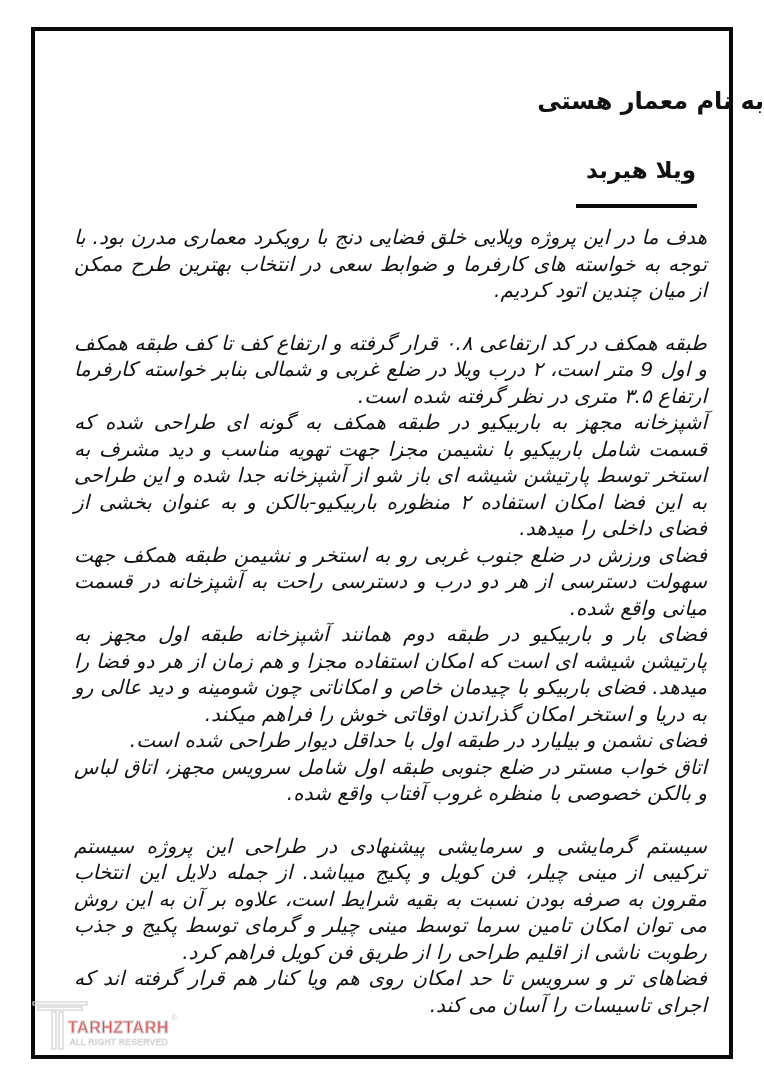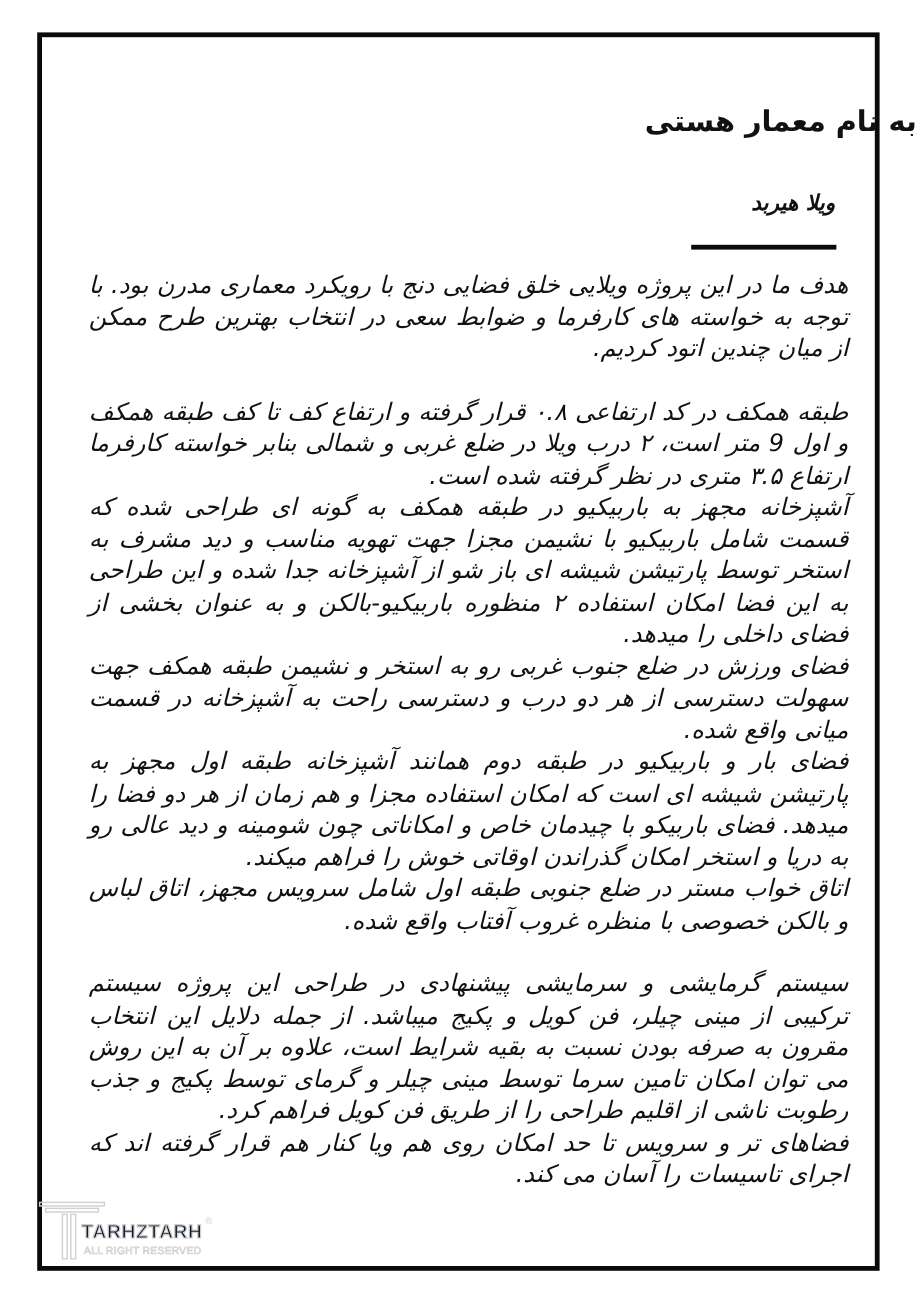--- a/index.html
+++ b/index.html
@@ -32,24 +32,23 @@
     direction: rtl;
     font-size: 24px;
     font-weight: bold;
     line-height: 34px;
   }
   .doc-subtitle {
     position: absolute;
     top: 154px;
     right: 68px;
     direction: rtl;
-    font-size: 18px;
+    font-size: 23px;
     font-weight: bold;
     line-height: 32px;
-    font-style: italic;
   }
   .subtitle-rule {
     position: absolute;
     top: 204px;
     left: 576px;
     width: 121px;
     height: 4px;
     background: #0a0a0a;
   }
   .body-text {
@@ -90,21 +89,21 @@
     width: 58px;
     height: 50px;
   }
   .wm-brand {
     position: absolute;
     left: 36px;
     top: 19px;
     font-size: 16px;
     font-weight: bold;
     letter-spacing: 0.5px;
-    color: #0f172a;
+    color: #ef4444;
     -webkit-text-stroke: 1px #cfcfcf;
   }
   .wm-sub {
     position: absolute;
     left: 38px;
     top: 37px;
     font-size: 8.5px;
     letter-spacing: 0.3px;
     color: #ffffff;
     -webkit-text-stroke: 0.6px #cfcfcf;
@@ -130,20 +129,21 @@
 
 <div class="body-text">
   <p class="para">هدف ما در این پروژه ویلایی خلق فضایی دنج با رویکرد معماری مدرن بود. با توجه به خواسته های کارفرما و ضوابط سعی در انتخاب بهترین طرح ممکن از میان چندین اتود کردیم.</p>
 
   <div class="gap"></div>
 
   <p class="para">طبقه همکف در کد ارتفاعی ۰.۸ قرار گرفته و ارتفاع کف تا کف طبقه همکف و اول 9 متر است، ۲ درب  ویلا در ضلع غربی و شمالی بنابر خواسته کارفرما ارتفاع ۳.۵ متری در نظر گرفته شده است.</p>
   <p class="para">آشپزخانه مجهز به باربیکیو در طبقه همکف به گونه ای طراحی شده که قسمت شامل باربیکیو با نشیمن مجزا جهت تهویه مناسب و دید مشرف به استخر توسط پارتیشن شیشه ای باز شو از آشپزخانه جدا شده و این طراحی به این فضا امکان استفاده ۲ منظوره باربیکیو-بالکن و به عنوان بخشی از فضای داخلی را میدهد.</p>
   <p class="para">فضای ورزش در ضلع جنوب غربی رو به استخر و نشیمن طبقه همکف جهت سهولت دسترسی از هر دو درب و دسترسی راحت به آشپزخانه در قسمت میانی واقع شده.</p>
   <p class="para">فضای بار و باربیکیو در طبقه دوم همانند آشپزخانه طبقه اول مجهز به پارتیشن شیشه ای است که امکان استفاده مجزا و هم زمان از هر دو فضا را میدهد. فضای باربیکو با چیدمان خاص و امکاناتی چون شومینه و دید عالی رو به دریا و استخر امکان گذراندن اوقاتی خوش را فراهم میکند.</p>
+  <p class="para">فضای نشمن و بیلیارد در طبقه اول با حداقل دیوار طراحی شده است.</p>
   <p class="para">اتاق خواب مستر در ضلع جنوبی طبقه اول شامل سرویس مجهز، اتاق لباس و بالکن خصوصی با منظره غروب آفتاب واقع شده.</p>
 
   <div class="gap"></div>
 
   <p class="para">سیستم گرمایشی و سرمایشی پیشنهادی در طراحی این پروژه سیستم ترکیبی از مینی چیلر، فن کویل و پکیج میباشد. از جمله دلایل این انتخاب مقرون به صرفه بودن نسبت به بقیه شرایط است، علاوه بر آن به این روش می توان امکان تامین سرما توسط مینی چیلر و گرمای توسط پکیج و جذب رطوبت ناشی از اقلیم طراحی را از طریق فن کویل فراهم کرد.</p>
   <p class="para">فضاهای تر و سرویس تا حد امکان روی هم ویا کنار هم قرار گرفته اند که اجرای تاسیسات را آسان می کند.</p>
 </div>
 
 <div class="watermark">
   <svg class="wm-pillar" viewBox="0 0 58 50" width="58" height="50">

